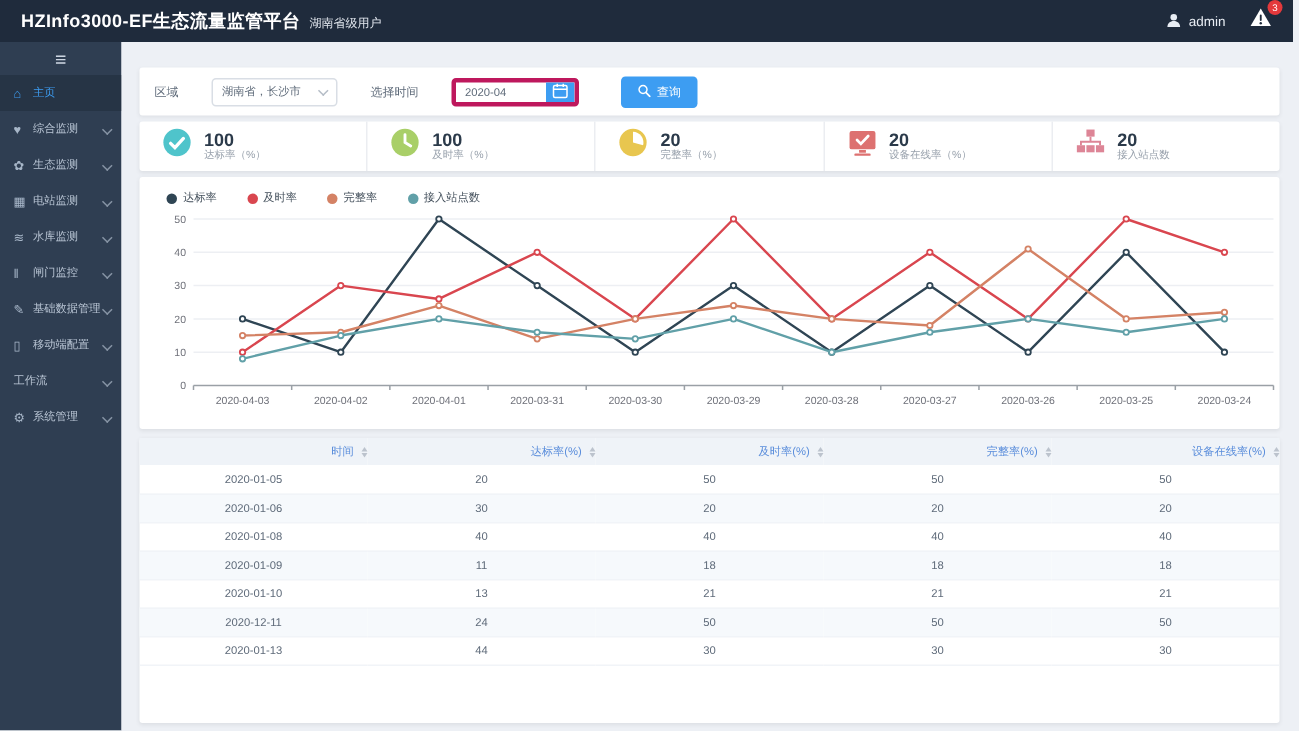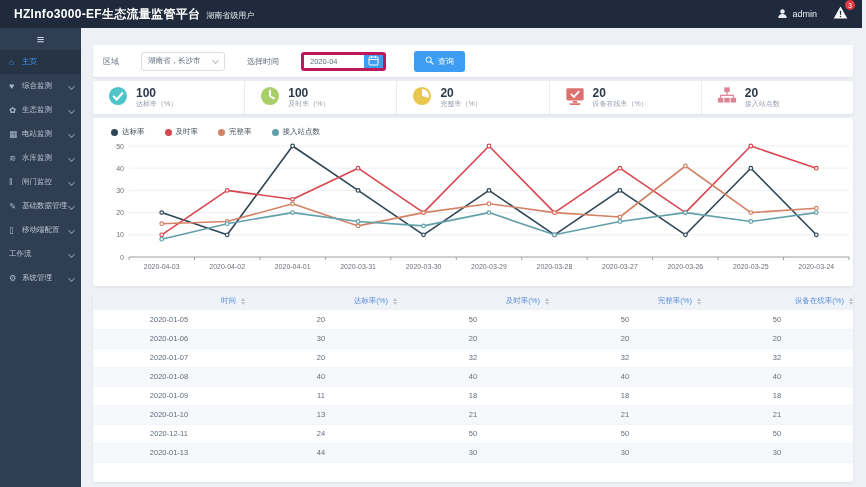--- a/index.html
+++ b/index.html
@@ -400,27 +400,20 @@
               <td>50</td>
             </tr>
             <tr>
               <td>2020-01-06</td>
               <td>30</td>
               <td>20</td>
               <td>20</td>
               <td>20</td>
             </tr>
             <tr>
-              <td>2020-01-07</td>
-              <td>20</td>
-              <td>32</td>
-              <td>32</td>
-              <td>32</td>
-            </tr>
-            <tr>
               <td>2020-01-08</td>
               <td>40</td>
               <td>40</td>
               <td>40</td>
               <td>40</td>
             </tr>
             <tr>
               <td>2020-01-09</td>
               <td>11</td>
               <td>18</td>

